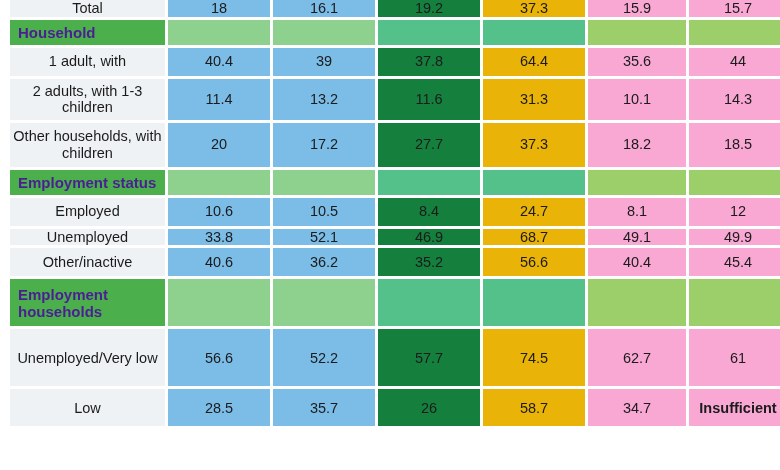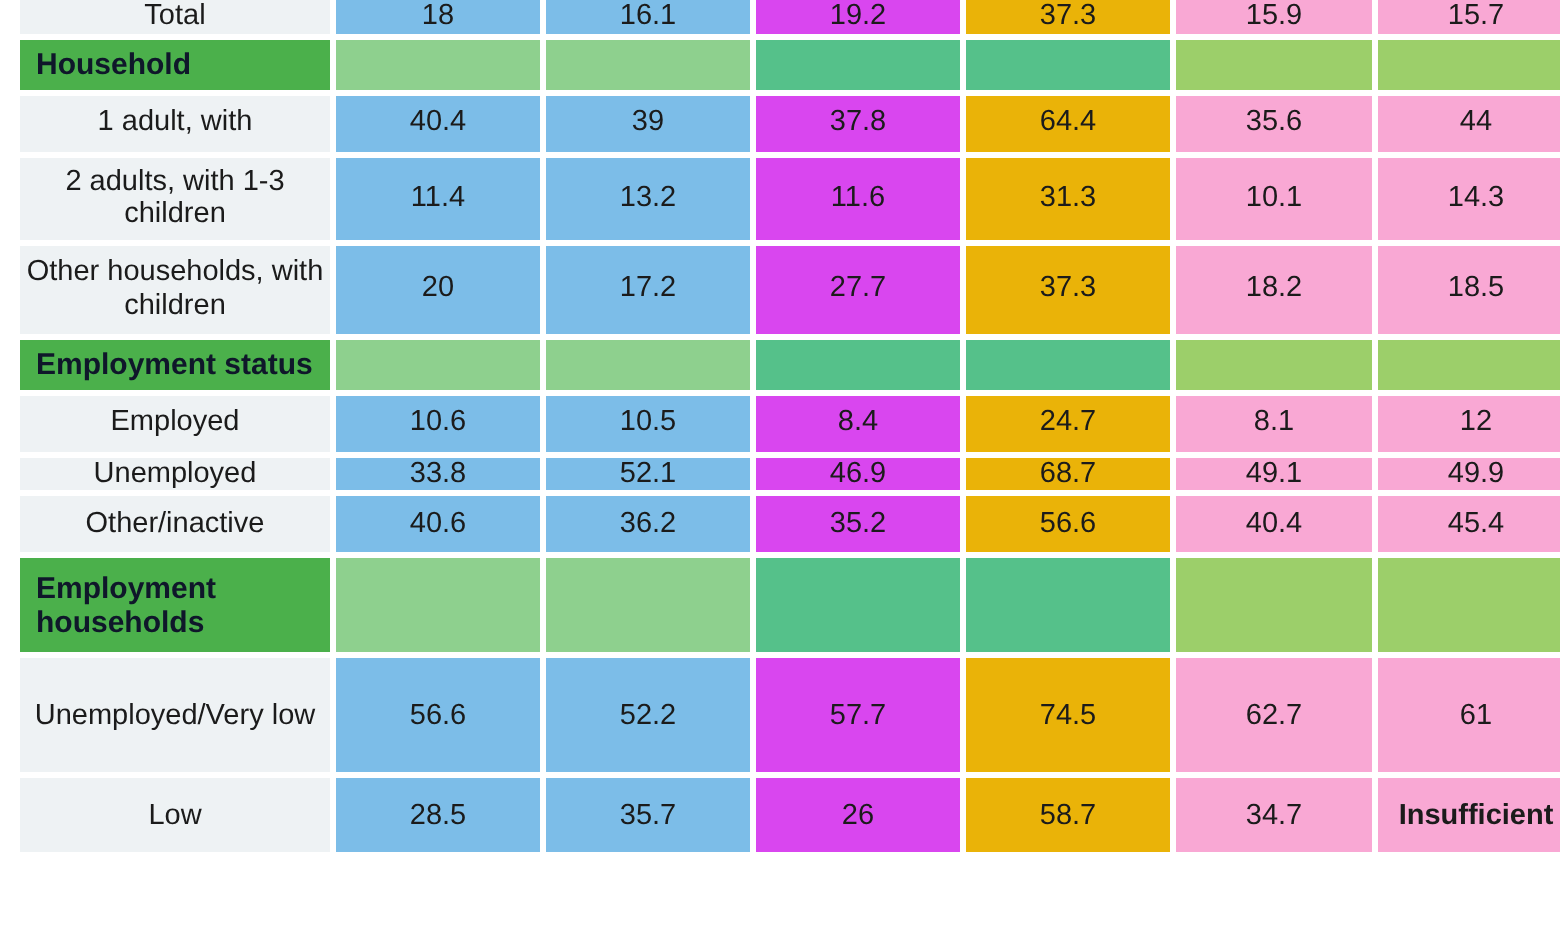--- a/index.html
+++ b/index.html
@@ -38,31 +38,31 @@
     overflow: hidden;
   }
   td.lbl {
     width: 158px;
     text-align: center;
     background: #eef2f4;
     padding: 2px 6px;
   }
   td.lbl.sec {
     background: #4bb04b;
-    color: #0f172a;
+    color: #4c1d95;
     font-weight: bold;
     text-align: left;
     padding-left: 8px;
     font-size: 15px;
   }
   td.sec-fill { background: #7ec97e; }
   td.c1, td.c2 { background: #7cbde8; }
   td.c3, td.c4 { background: #00a86b; color: #0d1b12; }
   td.c5, td.c6 { background: #f9a8d4; color: #1b1b1b; }
-  td.c3 { background: #d946ef; }
+  td.c3 { background: #15803d; }
   td.c4 { background: #eab308; }
   td.sec-fill.g1, td.sec-fill.g2 { background: #8ed08e; }
   td.sec-fill.g3, td.sec-fill.g4 { background: #55c18a; }
   td.sec-fill.g5, td.sec-fill.g6 { background: #9ccf6a; }
   .ins {
     font-size: 13px;
     font-weight: bold;
     line-height: 1.05;
   }
   .two-line { line-height: 1.15; }

